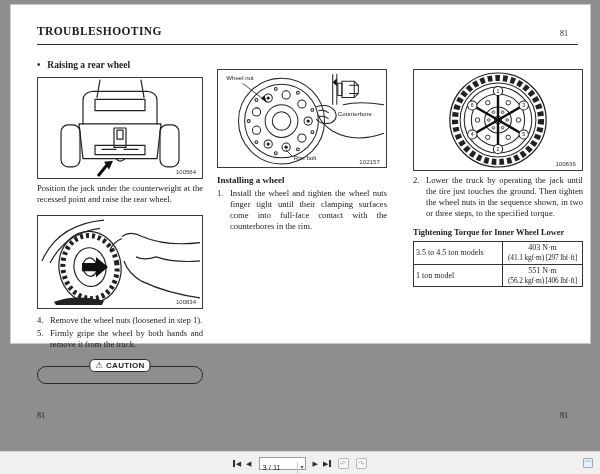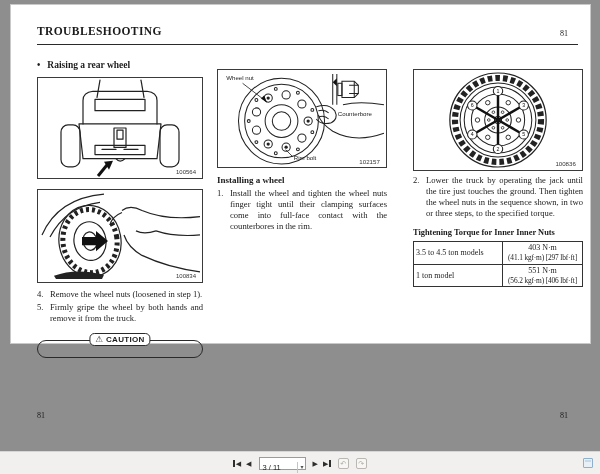--- a/index.html
+++ b/index.html
@@ -105,20 +105,21 @@
           <rect x="23" y="46" width="19" height="41" rx="7"></rect>
           <rect x="122" y="46" width="19" height="41" rx="7"></rect>
           <path d="M78 79 q4 5 9 0"></path>
         </g>
         <path d="M60 96 L70 84" stroke="#111" stroke-width="3"></path>
         <polygon points="66,82 75,81 71,90" fill="#111"></polygon>
         <text class="fign" x="158" y="94" text-anchor="end">100564</text>
       </svg>
     </div>
 
+    <div class="cap">Position the jack under the counterweight at the recessed point and raise the rear wheel.</div>
 
     <div class="figbox" style="height:92px;margin-top:10px;">
       <svg viewBox="0 0 164 90" preserveAspectRatio="none">
         <g fill="none" stroke="#222" stroke-width="1.2">
           <path d="M4 44 Q20 8 66 4"></path>
           <path d="M12 46 Q28 16 62 12"></path>
           <g transform="rotate(-10 52 50)">
             <ellipse cx="52" cy="50" rx="31" ry="35"></ellipse>
             <ellipse cx="52" cy="50" rx="27" ry="31" stroke-width="5" stroke-dasharray="3 3"></ellipse>
             <ellipse cx="52" cy="50" rx="16" ry="19"></ellipse>
@@ -260,21 +261,21 @@
       </svg>
     </div>
 
     <div class="steps" style="margin-top:4px;">
       <div class="step">
         <span class="n">2.</span>
         <span class="t">Lower the truck by operating the jack until the tire just touches the ground. Then tighten the wheel nuts in the sequence shown, in two or three steps, to the specified torque.</span>
       </div>
     </div>
 
-    <div class="tq-title">Tightening Torque for Inner Inner Nuts</div>
+    <div class="tq-title">Tightening Torque for Inner Wheel Lower</div>
     <table class="tq">
       <tbody>
           <tr>
         <td class="model">3.5 to 4.5 ton models</td>
         <td class="val">
           <span class="t1">403 N·m</span>
           <span class="t2">(41.1 kgf·m) [297 lbf·ft]</span>
         </td>
       </tr>
       <tr>

